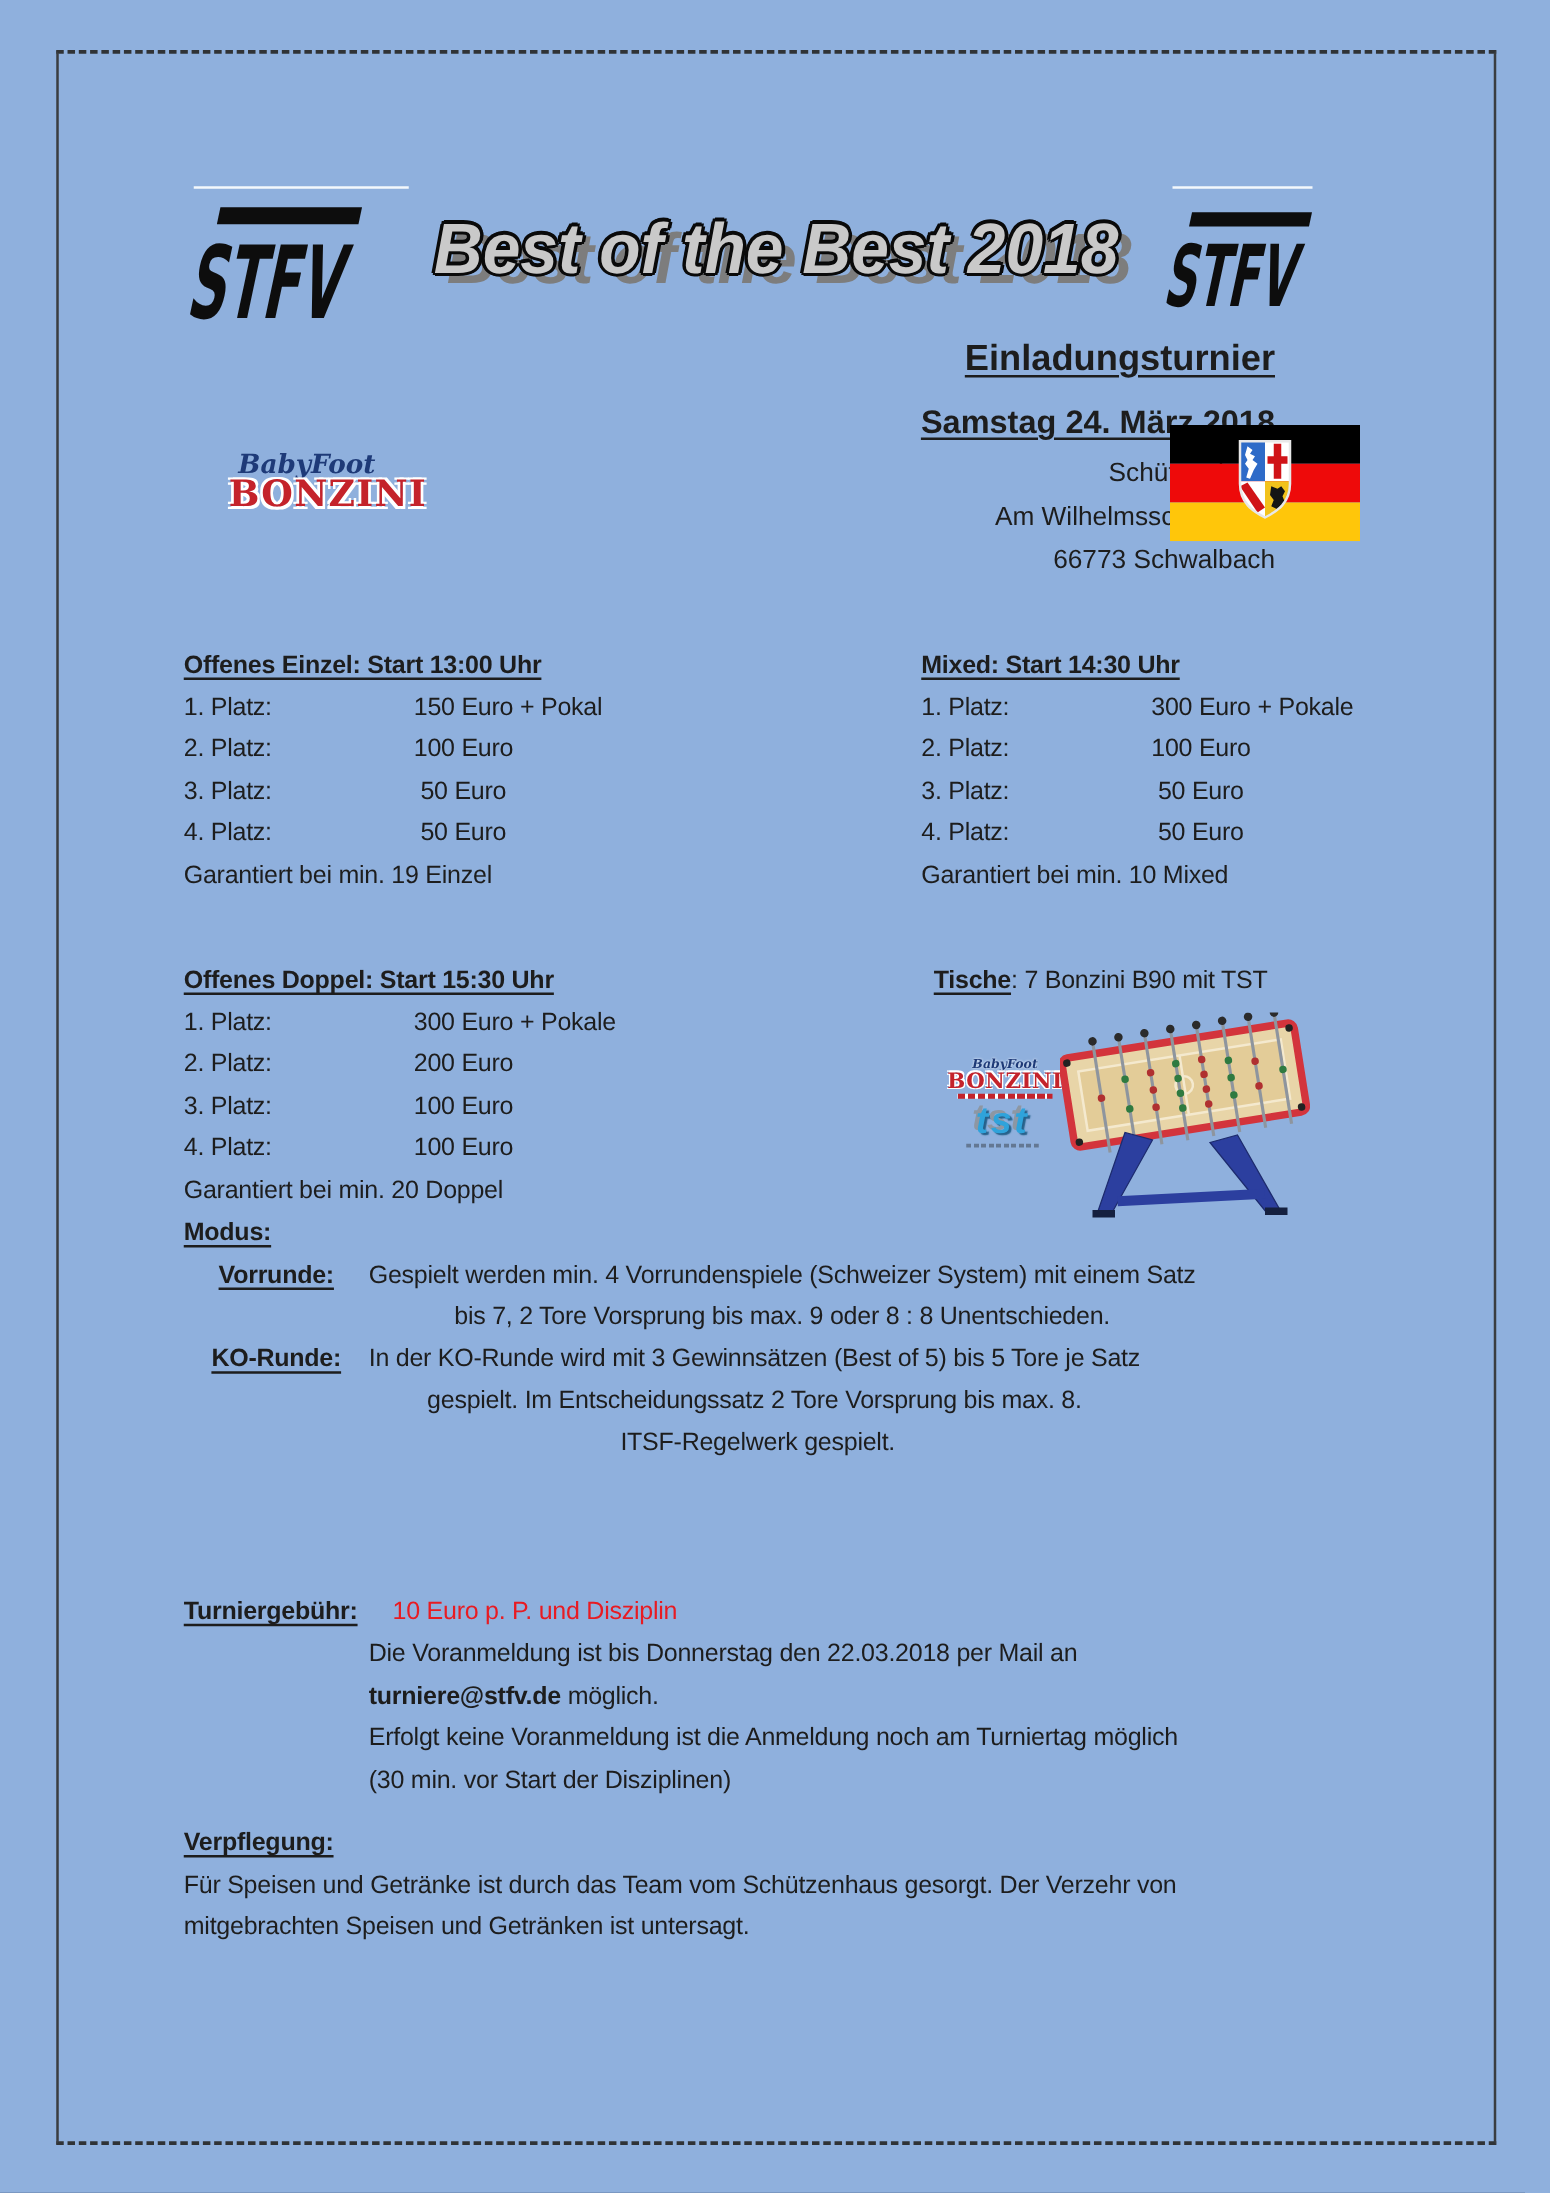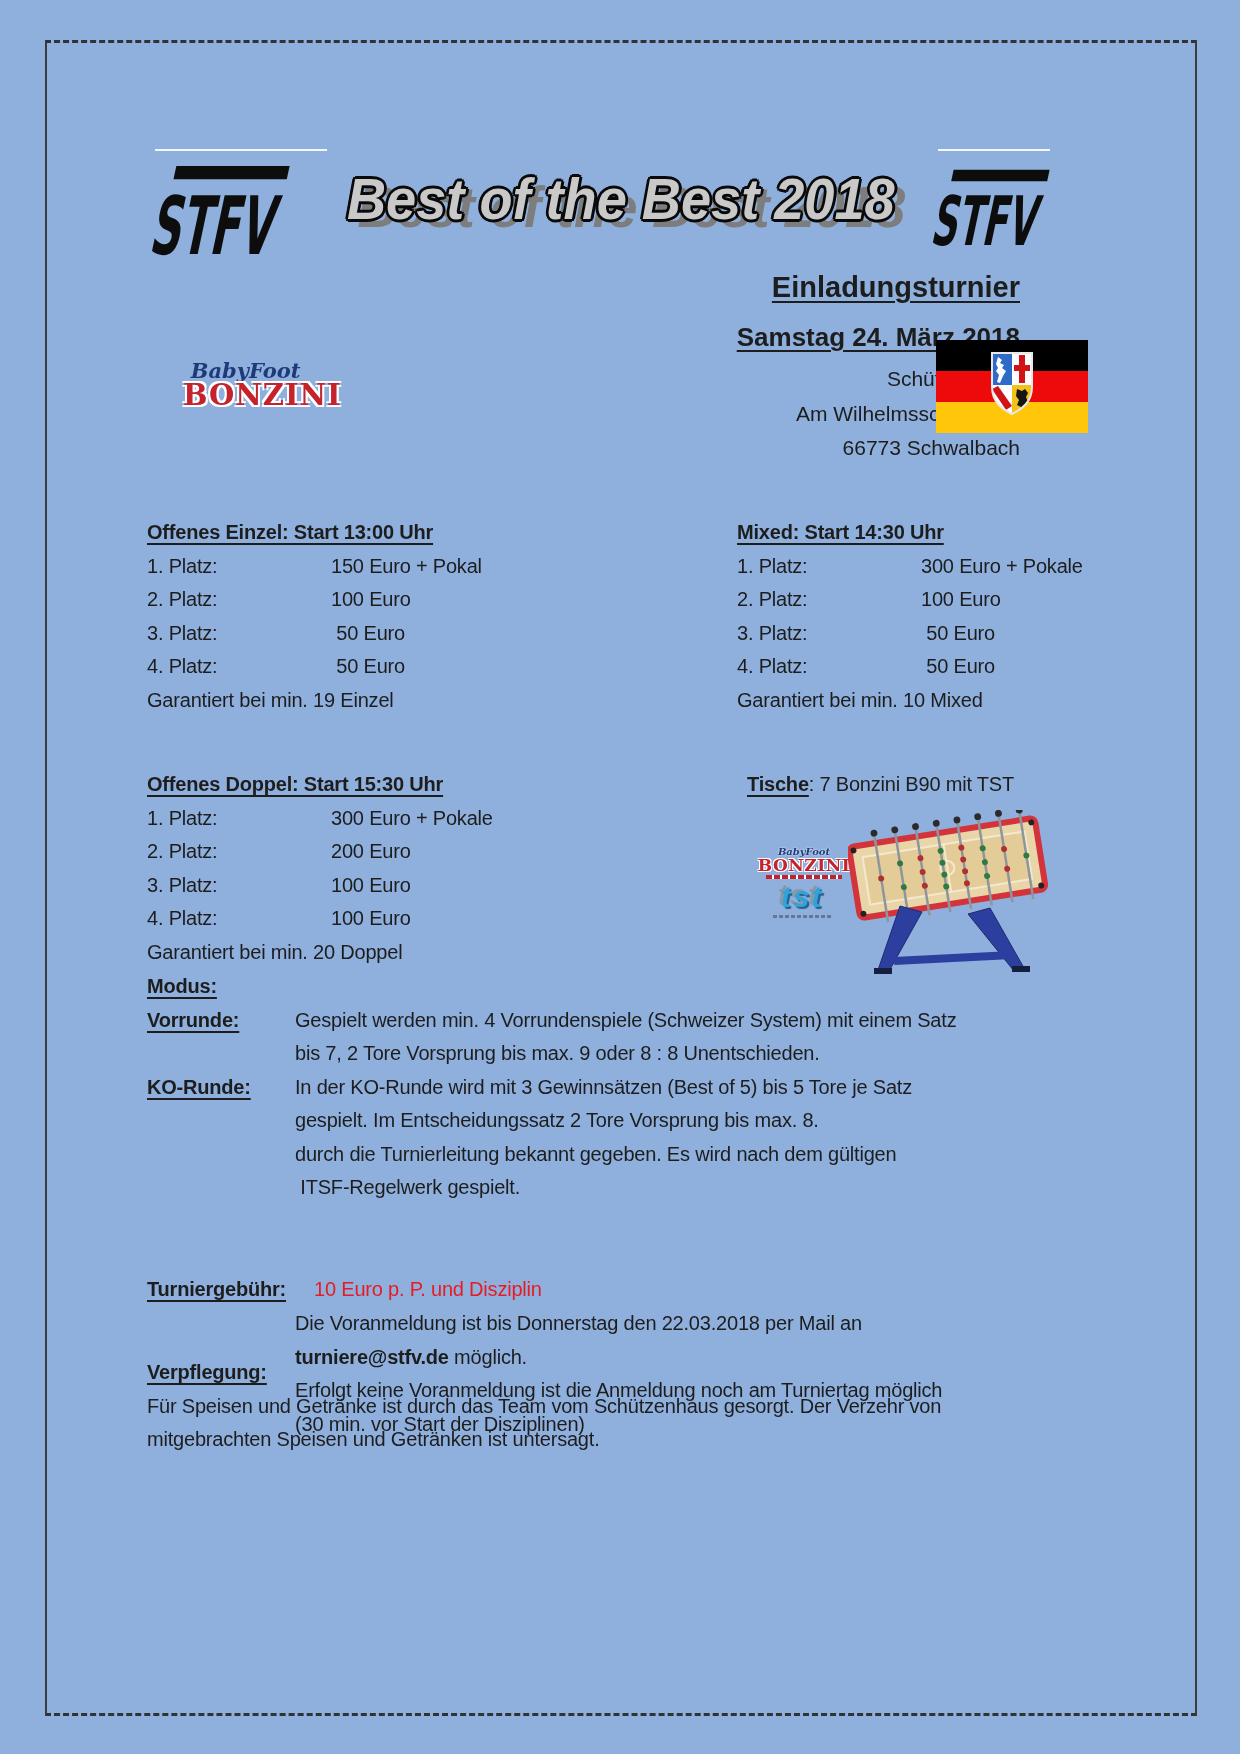--- a/index.html
+++ b/index.html
@@ -15,21 +15,21 @@
   .u{text-decoration:underline;text-decoration-thickness:2px;text-underline-offset:4px;}
   .pre{white-space:pre;}
   .h-sub{font-size:29px;font-weight:bold;}
   .h-date{font-size:26px;font-weight:bold;}
   .venue{font-size:21px;line-height:34.5px;}
   .sec{font-size:20px;line-height:33.5px;letter-spacing:-0.2px;}
   .sec-h{font-weight:bold;text-decoration:underline;text-decoration-thickness:2px;text-underline-offset:4px;}
   .row{display:flex;gap:36px;}
   .row .lbl{width:148px;flex:none;}
   .val{white-space:pre;}
-  .hang{display:flex;}
+  .hang{display:flex;text-align:center;}
   .hang .hlbl{width:148px;flex:none;font-weight:bold;text-decoration:underline;
               text-decoration-thickness:2px;text-underline-offset:4px;align-self:flex-start;}
   .red{color:#E81B22;}
   .wordart{position:absolute;left:347px;top:166px;font-size:57px;font-weight:bold;font-style:italic;
            white-space:nowrap;color:#C9C9C9;transform:scaleX(.95);transform-origin:left top;
            text-shadow:-2px -2px 0 #0a0a0a,2px -2px 0 #0a0a0a,-2px 2px 0 #0a0a0a,2px 2px 0 #0a0a0a,
                        -3px 0 0 #0a0a0a,3px 0 0 #0a0a0a,0 -3px 0 #0a0a0a,0 3px 0 #0a0a0a,
                        11px 8px 0 #7D7D7D;}
   .bz-script{font-family:"DejaVu Serif",serif;font-style:italic;font-weight:bold;color:#1E3A78;
              font-size:21px;text-align:center;line-height:22px;}
@@ -271,35 +271,34 @@
       <span>
         <div class="pre">Gespielt werden min. 4 Vorrundenspiele (Schweizer System) mit einem Satz</div>
         <div class="pre">bis 7, 2 Tore Vorsprung bis max. 9 oder 8 : 8 Unentschieden.</div>
       </span>
     </div>
     <div class="hang">
       <span class="hlbl">KO-Runde:</span>
       <span>
         <div class="pre">In der KO-Runde wird mit 3 Gewinnsätzen (Best of 5) bis 5 Tore je Satz</div>
         <div class="pre">gespielt. Im Entscheidungssatz 2 Tore Vorsprung bis max. 8.</div>
-        <div class="pre">durch die Turnierleitung bekannt gegeben. Es wird nach dem gültigen</div>
         <div class="pre"> ITSF-Regelwerk gespielt.</div>
       </span>
     </div>
   </div>
 
   <div class="abs sec" style="left:147px;top:1273px">
     <span class="b u">Turniergebühr:</span><span class="red" style="margin-left:28px">10 Euro p. P. und Disziplin</span>
   </div>
   <div class="abs sec" style="left:295px;top:1307px">
     <div class="pre">Die Voranmeldung ist bis Donnerstag den 22.03.2018 per Mail an</div>
     <div><span class="b">turniere@stfv.de</span><span class="pre"> möglich.</span></div>
     <div class="pre">Erfolgt keine Voranmeldung ist die Anmeldung noch am Turniertag möglich</div>
     <div class="pre">(30 min. vor Start der Disziplinen)</div>
   </div>
 
-  <div class="abs sec" style="left:147px;top:1356px">
+  <div class="abs sec" style="left:147px;top:1458px">
     <div><span class="sec-h">Verpflegung:</span></div>
     <div class="pre">Für Speisen und Getränke ist durch das Team vom Schützenhaus gesorgt. Der Verzehr von</div>
     <div class="pre">mitgebrachten Speisen und Getränken ist untersagt.</div>
   </div>
 
 </div>
 
 </body></html>

